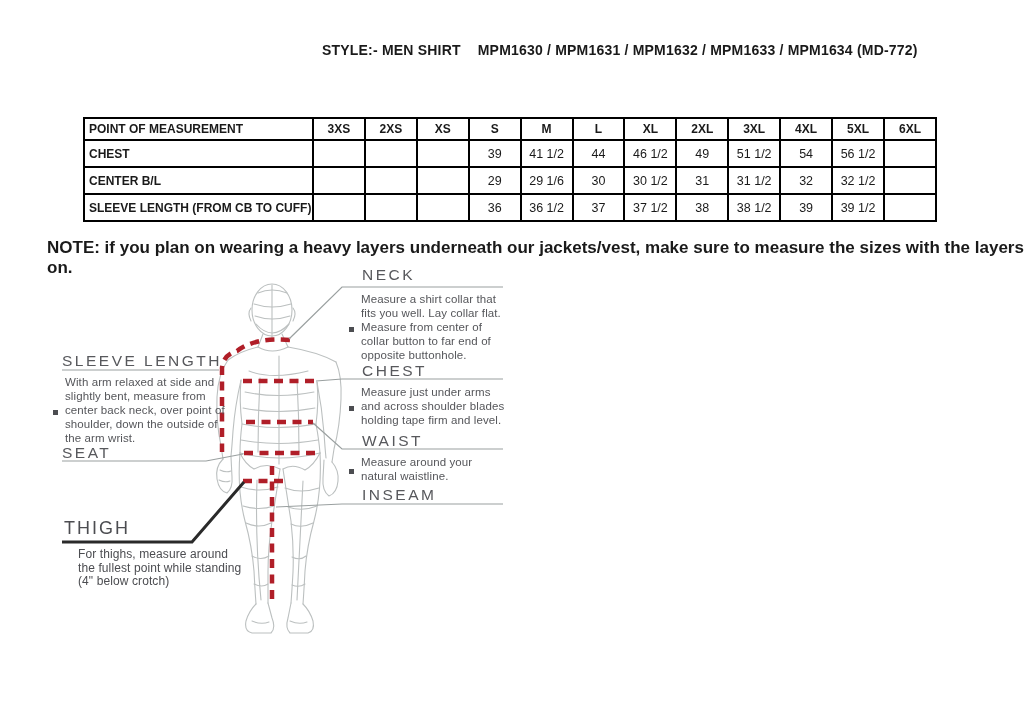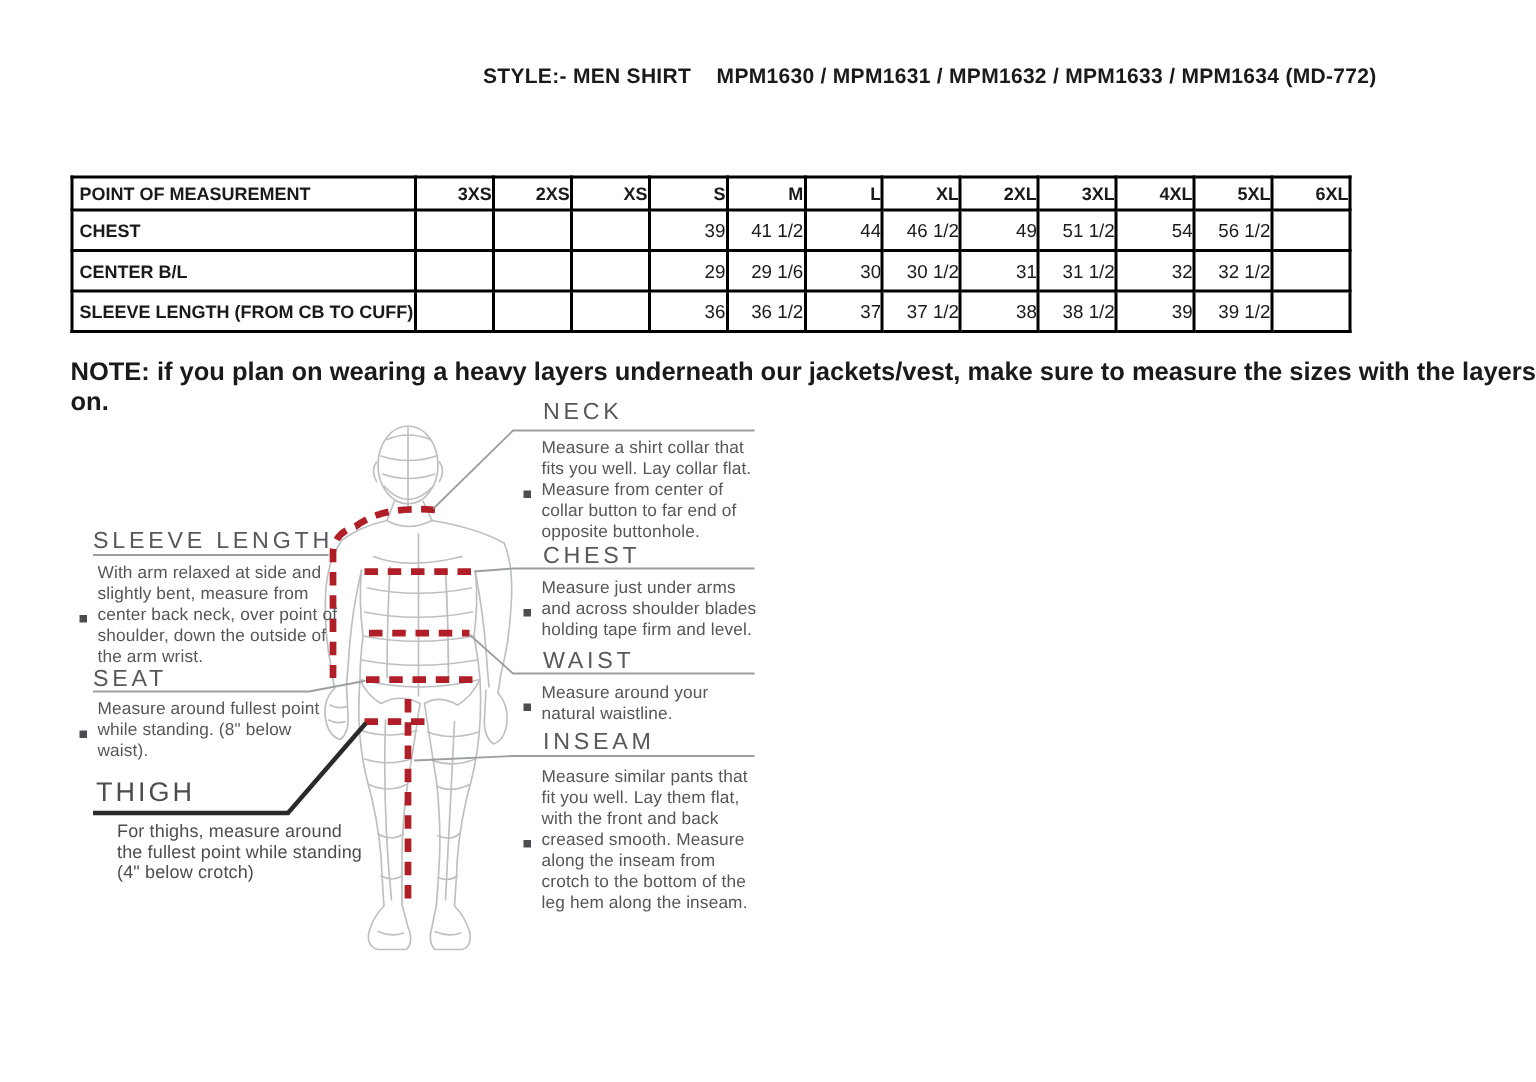--- a/index.html
+++ b/index.html
@@ -8,22 +8,22 @@
   #page { position: relative; width: 1024px; height: 721px; background: #fff; border-radius: 25px; }
 
   
   .title-row { position: absolute; left: 322px; top: 42px; white-space: nowrap;
     font-size: 14px; font-weight: bold; letter-spacing: 0.2px; }
   .title-row .codes { margin-left: 17px; }
 
   
   .size-table-wrap { position: absolute; left: 47px; top: 117px; width: 854px; }
   table.size-table { width: 854px; border-collapse: collapse; table-layout: fixed;
-    border: 2px solid #000; }
-  table.size-table th, table.size-table td { border: 2px solid #000; text-align: right;
+    border: 2px solid #000; margin-left: 36px; }
+  table.size-table th, table.size-table td { border: 2px solid #000; text-align: center;
     vertical-align: middle; overflow: hidden; white-space: nowrap; }
   table.size-table th { height: 22px; font-size: 12px; font-weight: bold; }
   table.size-table td { height: 27px; font-size: 12.5px; font-weight: normal; }
   table.size-table th.poml, table.size-table td.rowlabel { text-align: left; padding-left: 4px;
     font-weight: bold; font-size: 12px; }
   table.size-table th.poml { width: 229px; }
 
   
   .note-line { position: absolute; left: 47px; top: 238px; font-size: 17px; font-weight: bold; }
 
@@ -215,35 +215,27 @@
     <div class="mtext">Measure just under arms and across shoulder blades holding tape firm and level.</div>
   </div>
 
   <div class="mhead" style="left:362px; top:432px;">WAIST</div>
   <div class="mpara" style="left:349px; top:455px; width:155px;">
     <span class="sq"></span>
     <div class="mtext">Measure around your natural waistline.</div>
   </div>
 
   <div class="mhead" style="left:362px; top:486px;">INSEAM</div>
-  <div class="mpara" style="left:349px; top:511px; width:157px;">
-    <span class="sq"></span>
-    <div class="mtext">Measure similar pants that fit you well. Lay them flat, with the front and back creased smooth. Measure along the inseam from crotch to the bottom of the leg hem along the inseam.</div>
-  </div>
 
   <div class="mhead" style="left:62px; top:352px;text-align:center;">SLEEVE LENGTH</div>
   <div class="mpara" style="left:53px; top:375px; width:172px;">
     <span class="sq"></span>
     <div class="mtext">With arm relaxed at side and slightly bent, measure from center back neck, over point of shoulder, down the outside of the arm wrist.</div>
   </div>
 
   <div class="mhead" style="left:62px; top:444px;">SEAT</div>
-  <div class="mpara" style="left:53px; top:466px; width:160px;">
-    <span class="sq"></span>
-    <div class="mtext">Measure around fullest point while standing. (8" below waist).</div>
-  </div>
 
   <div class="mhead big" style="left:64px; top:518px;">THIGH</div>
   <div class="mpara nobullet" style="left:78px; top:548px; width:170px;">
     <div class="mtext">For thighs, measure around the fullest point while standing (4" below crotch)</div>
   </div>
 
 </div>
 
 </body></html>

